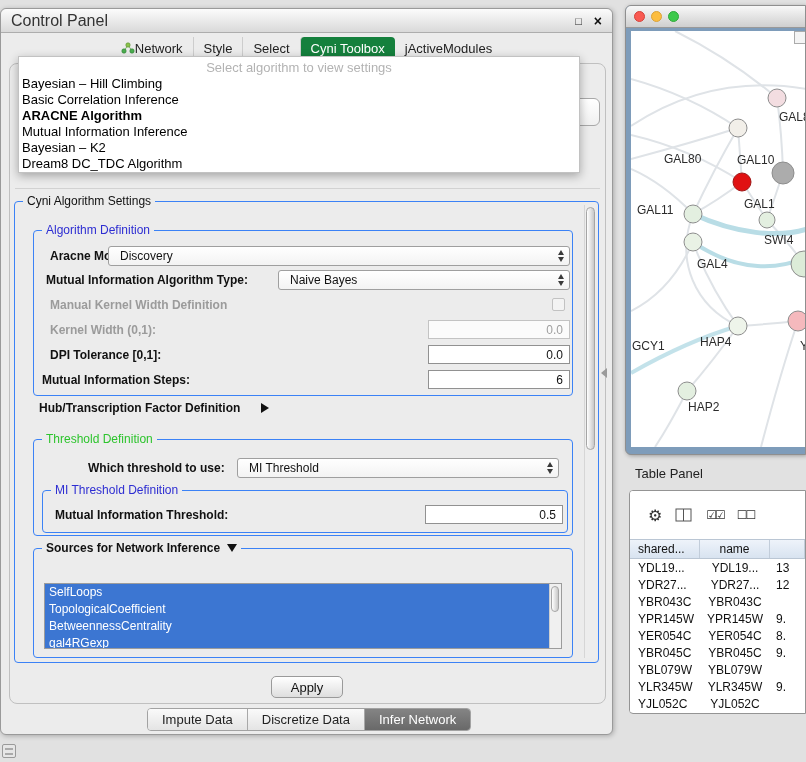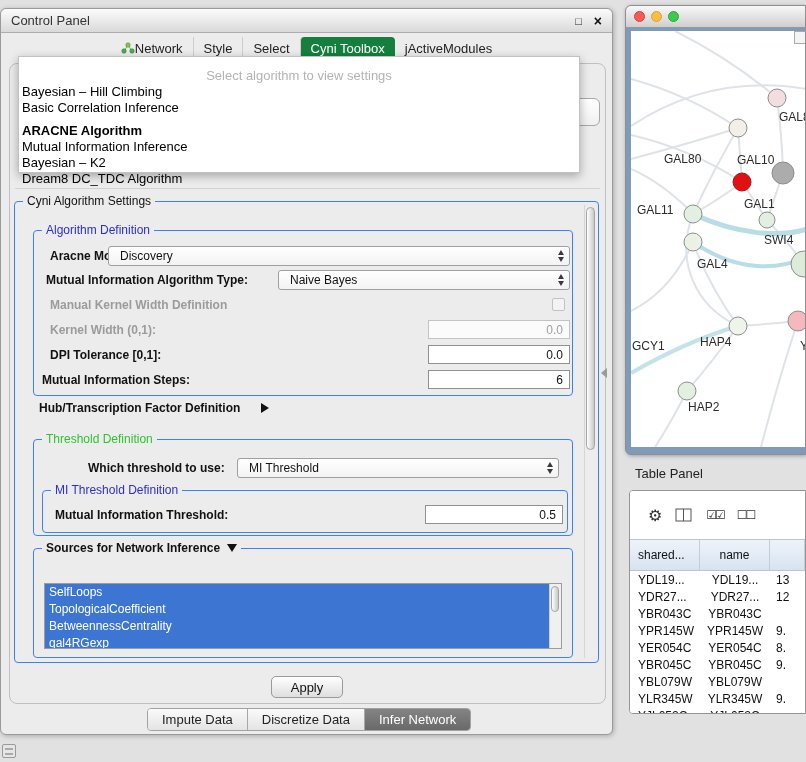--- a/index.html
+++ b/index.html
@@ -2,21 +2,21 @@
 <html><head>
 <meta charset="utf-8">
 <style>
   * { margin:0; padding:0; box-sizing:border-box; }
   body { font-family:"Liberation Sans", sans-serif; }
   #screen { position:relative; width:806px; height:762px; background:#e1e1e1; overflow:hidden; font-size:12px; color:#111; }
 
   
   #cp { position:absolute; left:0; top:8px; width:613px; height:727px; background:#ececec; border:1px solid #9a9a9a; border-radius:6px; box-shadow:1px 1px 5px rgba(0,0,0,.25); }
   #cp-titlebar { height:24px; background:linear-gradient(#fcfcfc,#d9d9d9); border-bottom:1px solid #adadad; border-radius:6px 6px 0 0; display:flex; align-items:center; padding:0 10px; }
-  .cp-title { font-size:13px; color:#333; }
+  .cp-title { font-size:16px; color:#333; }
   .win-btns { margin-left:auto; display:flex; gap:12px; align-items:center; }
   .float-btn { font-size:11px; color:#222; cursor:default; }
   .close-btn { font-size:14px; font-weight:bold; color:#111; cursor:default; }
 
   #cp-tabs { height:30px; display:flex; align-items:center; justify-content:center; font-size:13px; color:#222; }
   .cp-tab { padding:4px 10px; display:flex; align-items:center; }
   .cp-tab + .cp-tab { border-left:1px solid #cdcdcd; }
   .cp-tab.sel { background:#15803d; color:#fff; border-radius:4px; }
   .cp-tab.sel + .cp-tab { border-left:none; }
 
@@ -64,44 +64,44 @@
   #list-thumb  { position:absolute; left:1px; top:2px; width:8px; height:26px; background:linear-gradient(90deg,#ffffff,#c8c8c8); border:1px solid #a5a5a5; border-radius:5px; }
 
   #apply { position:absolute; left:261px; top:612px; width:72px; height:22px; border:1px solid #9a9a9a; border-radius:5px; background:linear-gradient(#ffffff,#dedede); font-size:13px; display:flex; align-items:center; justify-content:center; }
 
   #bottom-tabs { position:absolute; left:146px; top:699px; height:23px; display:flex; border:1px solid #a2a2a2; border-radius:4px; overflow:hidden; background:#f0f0f0; }
   .btab { padding:0 14px; display:flex; align-items:center; font-size:13px; background:linear-gradient(#fafafa,#e4e4e4); color:#222; white-space:nowrap; }
   .btab + .btab { border-left:1px solid #a8a8a8; }
   .btab.sel { background:linear-gradient(#848484,#696969); color:#fff; }
 
   
-  #dd { position:absolute; left:18px; top:56px; width:562px; height:117px; background:#fff; border:1px solid #c2c2c2; box-shadow:0 3px 9px rgba(0,0,0,.3); z-index:40; font-size:13px; padding-top:10px; }
+  #dd { position:absolute; left:18px; top:56px; width:562px; height:117px; background:#fff; border:1px solid #c2c2c2; box-shadow:0 3px 9px rgba(0,0,0,.3); z-index:40; font-size:13px; padding-top:2px; }
   .dd-ph { height:17px; line-height:17px; text-align:center; color:#b3b3b3; }
   .dd-item { height:16px; line-height:16px; padding-left:3px; color:#000000; white-space:nowrap; }
-  .dd-item.sel { font-weight:bold;margin-top:7px; }
+  .dd-item.sel { font-weight:bold; }
 
   
   #net { position:absolute; left:625px; top:5px; width:181px; height:450px; border:1px solid #8f8f8f; border-radius:6px 0 0 6px; overflow:hidden; background:#7e9cba; box-shadow:1px 1px 4px rgba(0,0,0,.3); }
   #net-titlebar { height:22px; background:linear-gradient(#f8f8f8,#cfcfcf); border-bottom:1px solid #999; position:relative; }
   .tl { position:absolute; top:5px; width:11px; height:11px; border-radius:50%; }
   #tl-r { left:8px;  background:#f95a52; border:1px solid #d3423b; }
   #tl-y { left:25px; background:#fcbd3f; border:1px solid #d9a23a; }
   #tl-g { left:42px; background:#3dc94b; border:1px solid #2fa93b; }
   #canvas { position:absolute; left:5px; top:25px; width:176px; height:416px; background:#fff; overflow:hidden; }
   #canvas svg { position:absolute; left:0; top:0; }
   .nlab { position:absolute; font-size:12px; color:#2b2b2b; white-space:nowrap; }
   #scroll-corner { position:absolute; right:0; top:0; width:13px; height:13px; background:#f4f4f4; border:1px solid #ababab; }
 
   
   #tp-title { position:absolute; left:635px; top:466px; font-size:13px; color:#222; }
   #tbl { position:absolute; left:629px; top:490px; width:177px; height:224px; background:#fff; border:1px solid #949494; border-radius:4px 0 0 4px; overflow:hidden; }
   #tbl-toolbar { height:48px; display:flex; align-items:center; gap:13px; padding-left:18px; background:#fff; }
   .gear { font-size:16px; color:#333; }
   .chk { font-size:12px; letter-spacing:-2px; color:#333; white-space:nowrap; }
-  #tbl-head { display:flex; height:32px; background:linear-gradient(#eef3fa,#d8e3f0); border-top:1px solid #bac6d4; border-bottom:1px solid #bac6d4; font-size:12px; }
+  #tbl-head { display:flex; height:20px; background:linear-gradient(#eef3fa,#d8e3f0); border-top:1px solid #bac6d4; border-bottom:1px solid #bac6d4; font-size:12px; }
   .hc { border-right:1px solid #c2cdda; display:flex; align-items:center; overflow:hidden; }
   .hc1 { width:70px; padding-left:8px; }
   .hc2 { width:70px; justify-content:center; }
   .hc3 { flex:1; }
   .tr { display:flex; height:17px; font-size:12px; align-items:center; background:#fff; }
   .c1 { width:70px; padding-left:8px; overflow:hidden; white-space:nowrap; }
   .c2 { width:70px; text-align:center; overflow:hidden; white-space:nowrap; }
   .c3 { flex:1; padding-left:6px; overflow:hidden; white-space:nowrap; }
 
   

